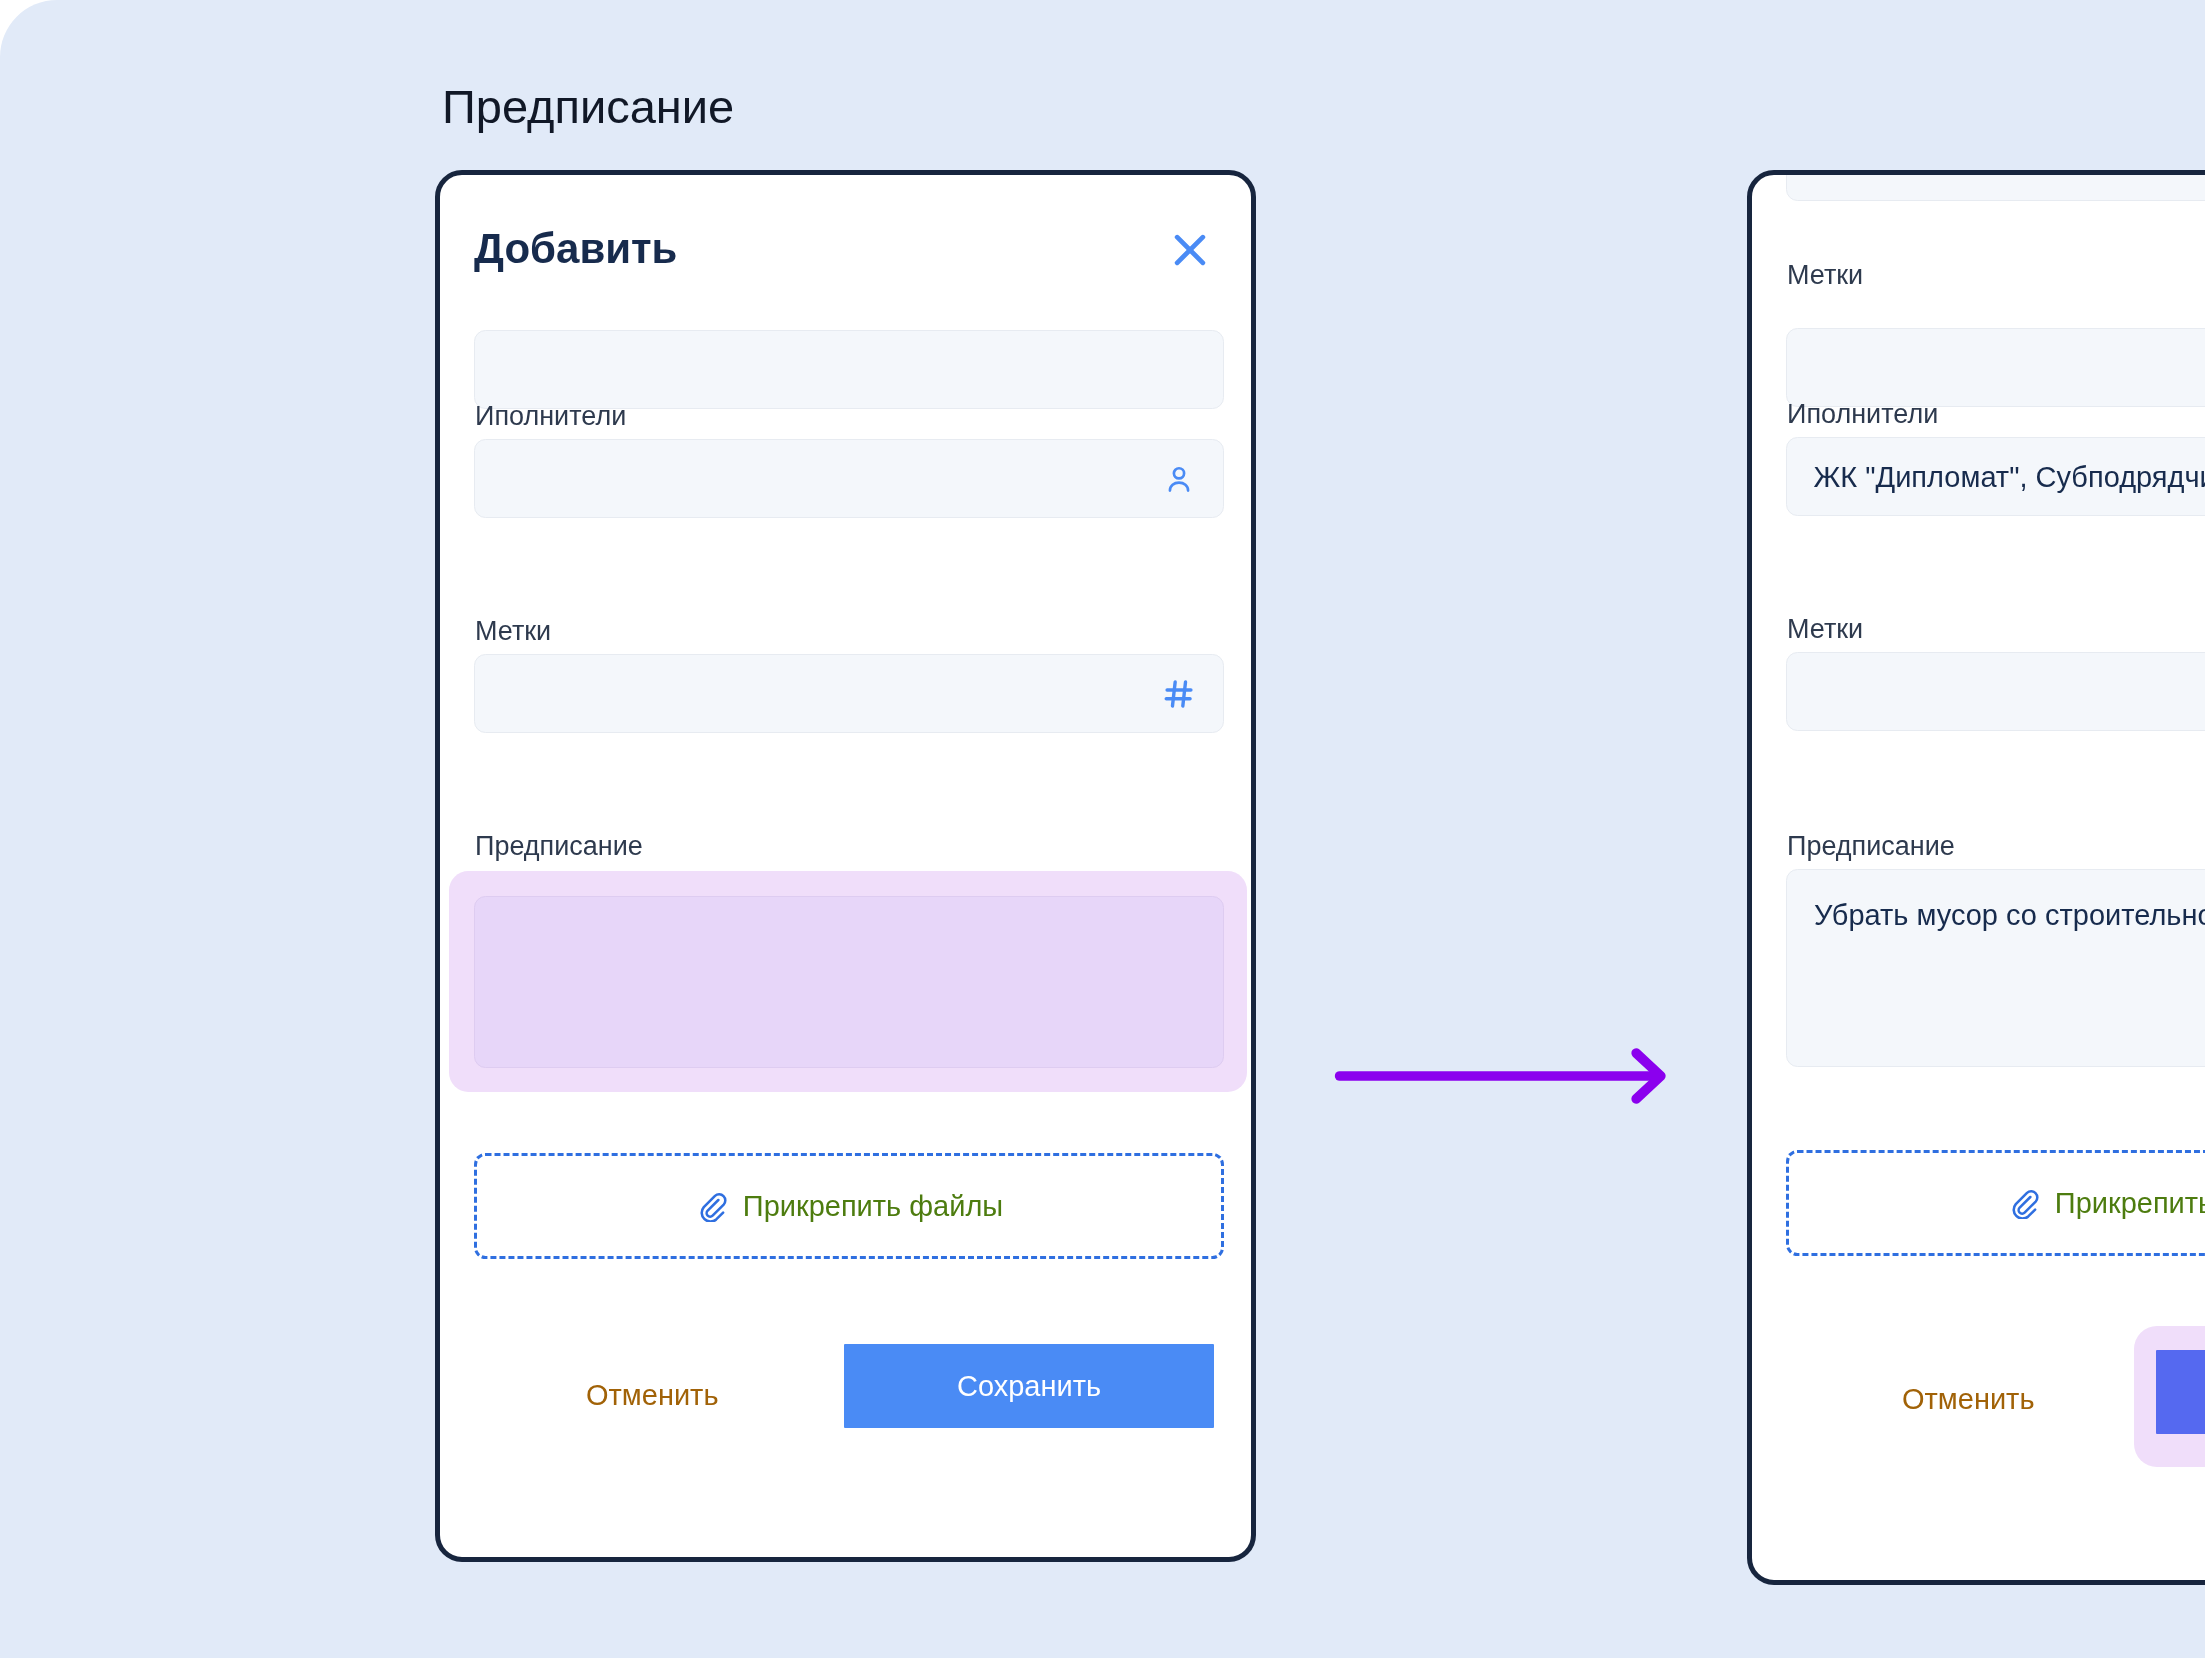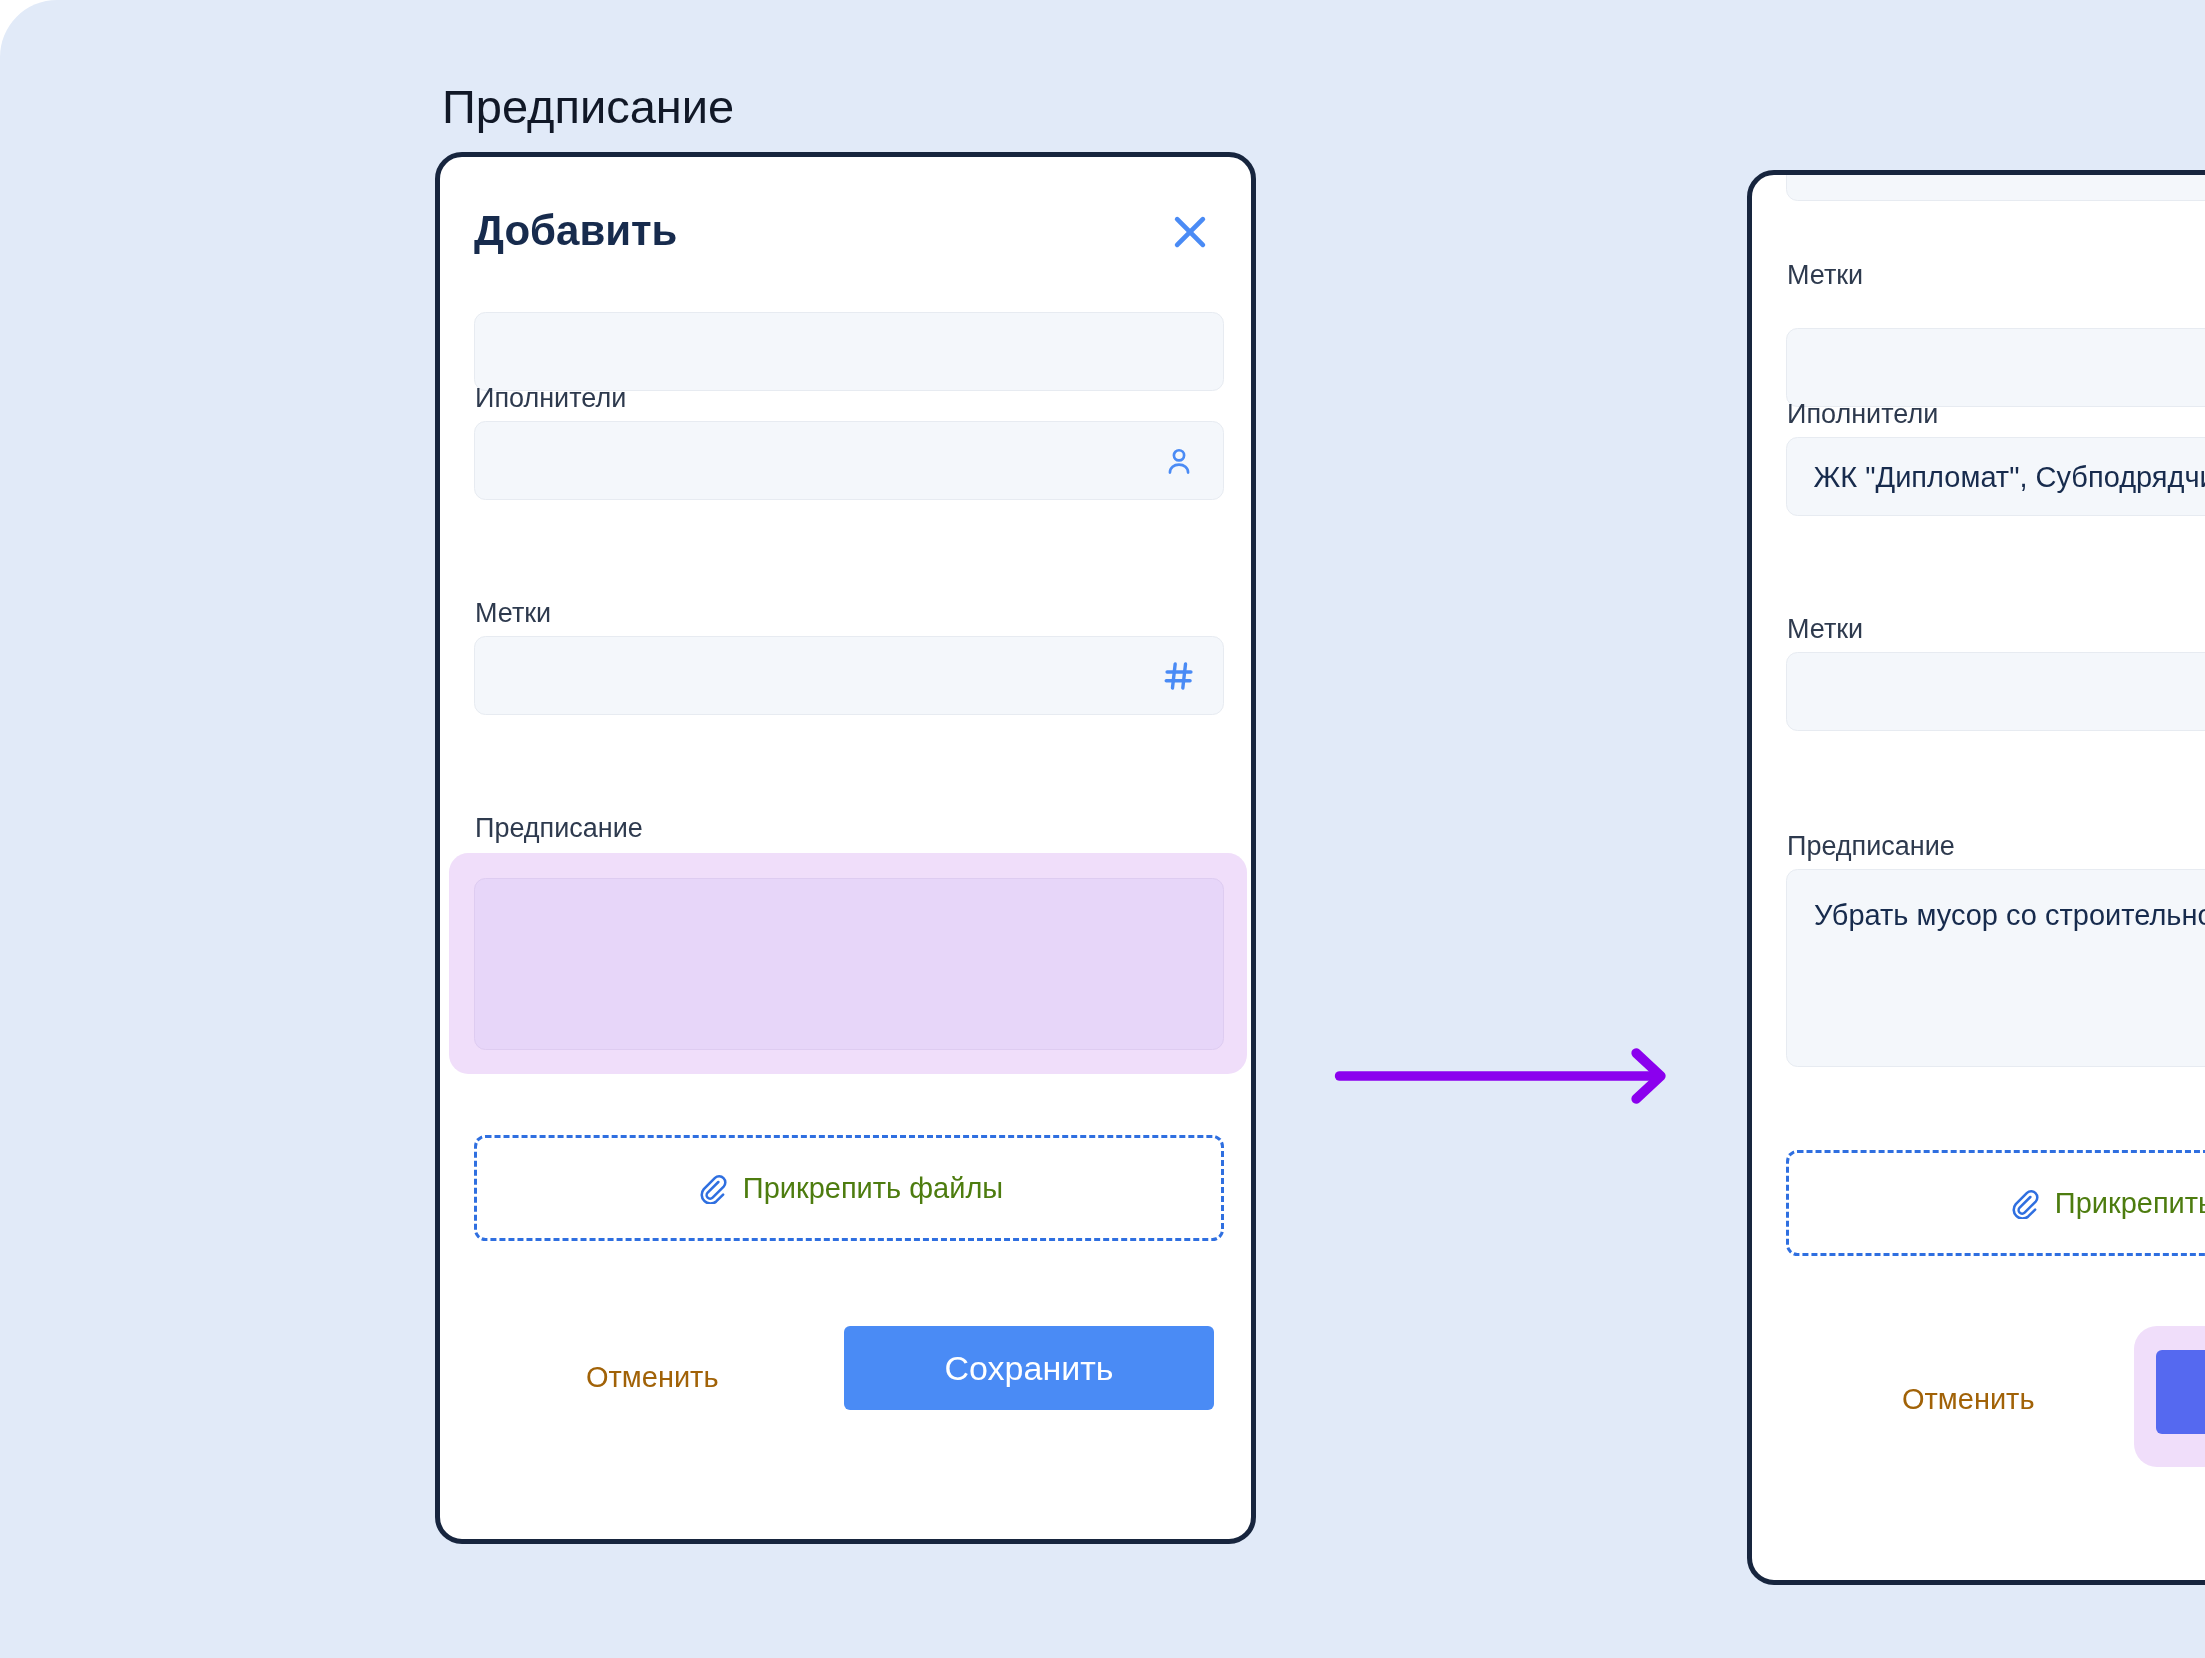--- a/index.html
+++ b/index.html
@@ -32,21 +32,21 @@
 
   
   .card {
     position: absolute;
     background: #ffffff;
     border: 5.7px solid #17253E;
     border-radius: 27px;
     box-sizing: border-box;
     overflow: hidden;
   }
-  .card-left  { left: 435px;  top: 152px; width: 821px; height: 1392px; padding-left: 8px; }
+  .card-left  { left: 435px;  top: 170px; width: 821px; height: 1392px; padding-left: 8px; }
   .card-right { left: 1747px; top: 170px; width: 823px; height: 1415px; }
 
   .card-inner {
     position: absolute;
     inset: 0;
   }
 
   
   .card-heading {
     position: absolute;
@@ -153,23 +153,23 @@
     border: none;
     padding: 0;
     cursor: pointer;
     font-family: inherit;
     white-space: nowrap;
   }
   .btn-save {
     position: absolute;
     background: #4A8BF5;
     color: #ffffff;
-    font-size: 34px;
+    font-size: 29px;
     border: none;
-    border-radius: 6px;
+    border-radius: 1px;
     cursor: pointer;
     font-family: inherit;
     display: flex;
     align-items: center;
     justify-content: center;
     z-index: 2;
   }
   .btn-save-hot { background: #5569F0; color: #F2E9FB; }
   .save-halo {
     position: absolute;

